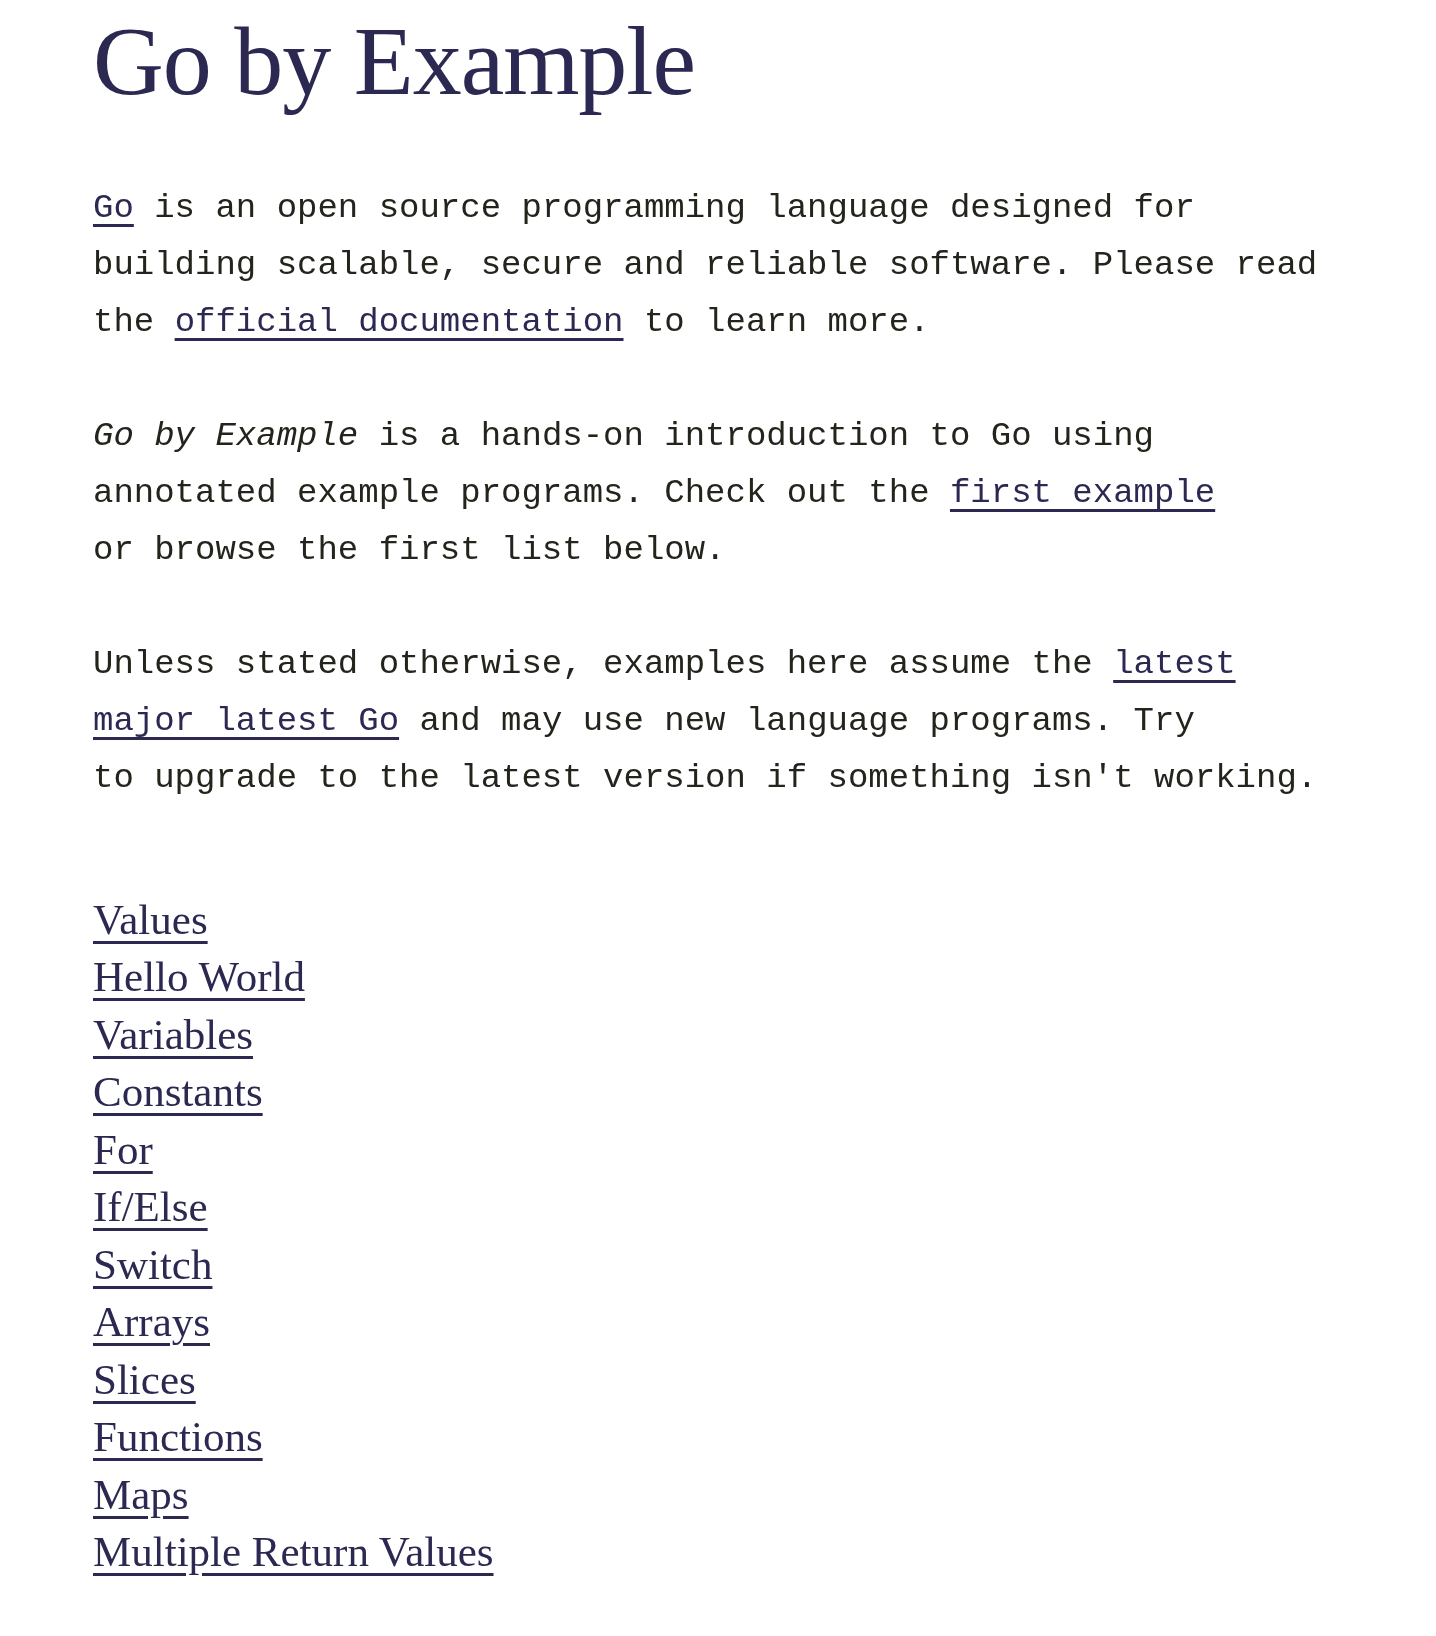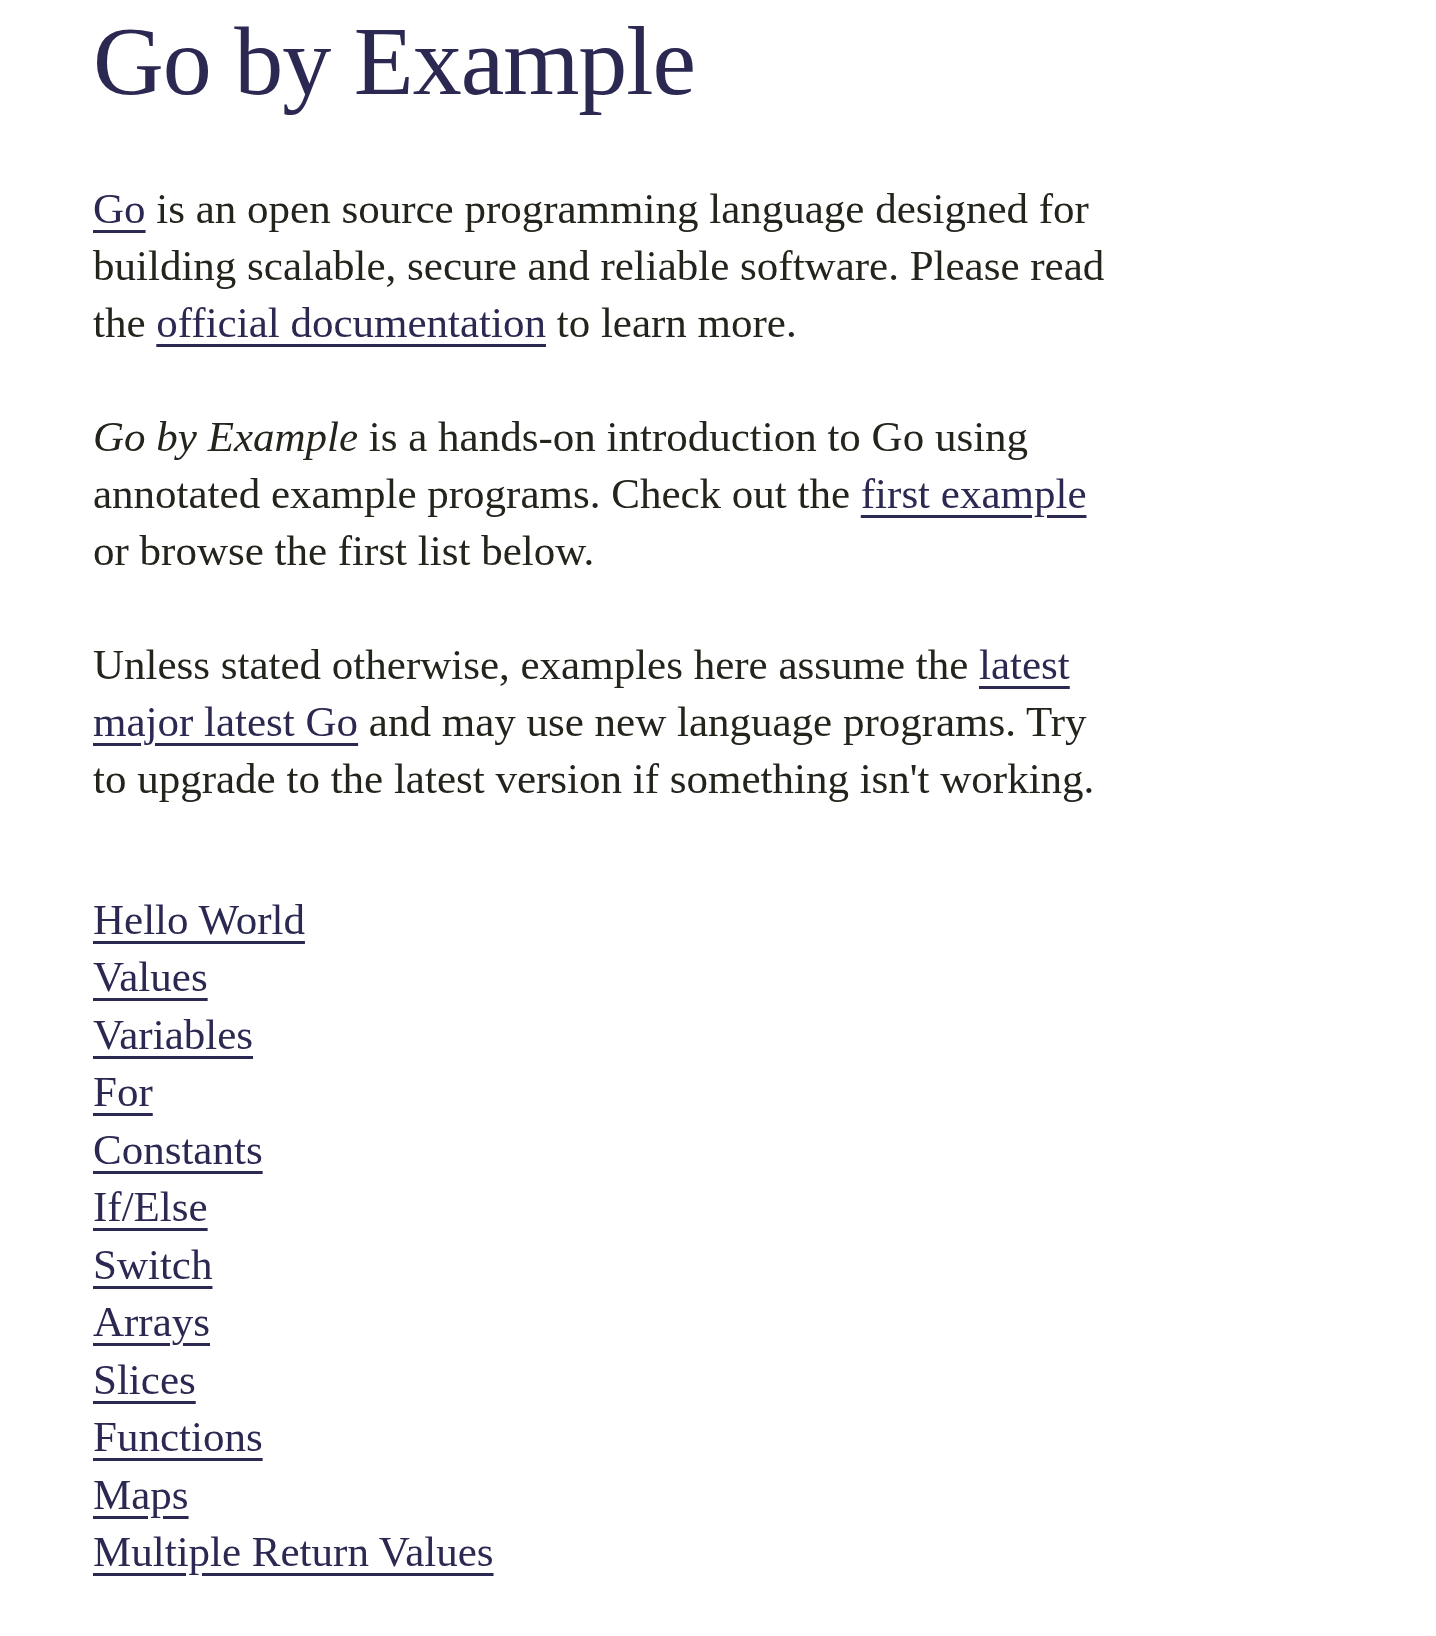--- a/index.html
+++ b/index.html
@@ -20,22 +20,23 @@
     color: #2b2852;
     letter-spacing: -1px;
   }
   h1 a {
     color: #2b2852;
     text-decoration: none;
     cursor: pointer;
   }
   p {
     margin: 0 0 57px 0;
-    font-size: 43px;
+    font-size: 34px;
     line-height: 57px;
+    font-family: Liberation Mono, monospace;
   }
   a.inline-link, ul.example-list a {
     color: #2b2852;
     text-decoration: underline;
     text-decoration-thickness: 3px;
     text-underline-offset: 7px;
     cursor: pointer;
   }
   em { font-style: italic; }
   ul.example-list {
@@ -59,25 +60,25 @@
 
 <p><em>Go by Example</em><span> is a hands-on introduction to Go using</span><br>
 <span>annotated example programs. Check out the </span><a class="inline-link">first example</a><br>
 <span>or browse the first list below.</span></p>
 
 <p><span>Unless stated otherwise, examples here assume the </span><a class="inline-link"><span>latest</span><br>
 <span>major latest Go</span></a><span> and may use new language programs. Try</span><br>
 <span>to upgrade to the latest version if something isn't working.</span></p>
 
 <ul class="example-list">
+  <li><a>Values</a></li>
   <li><a>Hello World</a></li>
-  <li><a>Values</a></li>
   <li><a>Variables</a></li>
+  <li><a>Constants</a></li>
   <li><a>For</a></li>
-  <li><a>Constants</a></li>
   <li><a>If/Else</a></li>
   <li><a>Switch</a></li>
   <li><a>Arrays</a></li>
   <li><a>Slices</a></li>
   <li><a>Functions</a></li>
   <li><a>Maps</a></li>
   <li><a>Multiple Return Values</a></li>
 </ul>
 
 </body></html>

